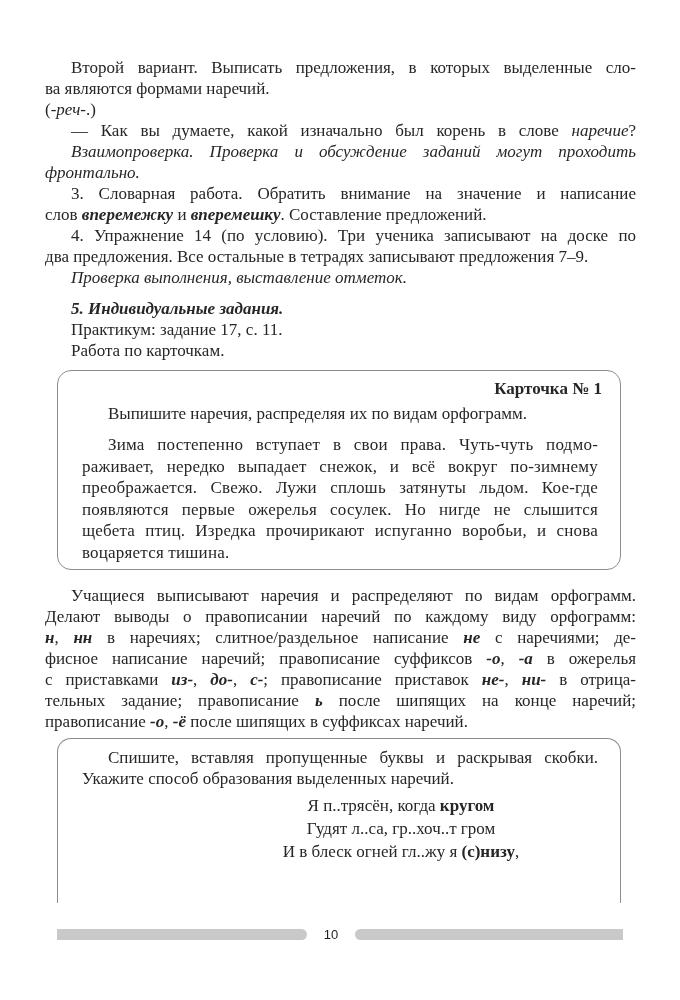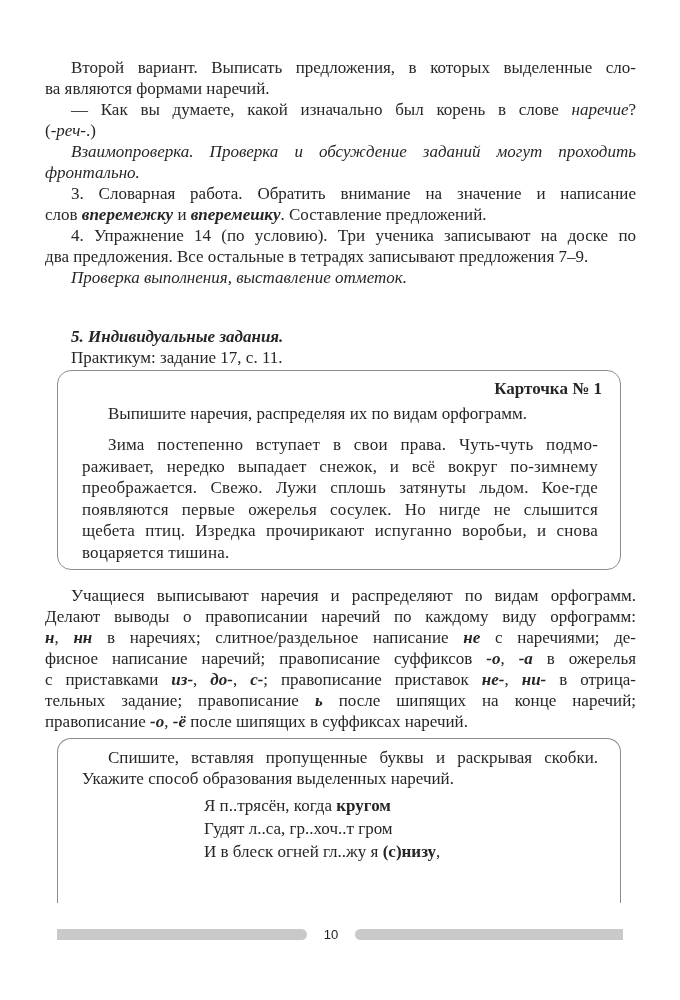--- a/index.html
+++ b/index.html
@@ -13,40 +13,40 @@
   .ln{text-align:left;}
   .ln.j{text-align:justify;text-align-last:justify;}
   .ln.ind{text-indent:26px;}
   .s-n{font-style:normal;font-weight:normal;}
   .s-i{font-style:italic;}
   .s-b{font-weight:bold;}
   .s-bi{font-weight:bold;font-style:italic;}
 
   .body-top{position:absolute;left:45px;top:57px;width:591px;}
   .heading-block{position:absolute;left:45px;top:298px;width:591px;}
-  .heading-block .para:first-child{margin-bottom:0;margin-top:28px;}
+  .heading-block .para:first-child{margin-bottom:0;}
 
   .card{
     position:absolute;left:57px;width:564px;
     border:1.5px solid #8d8d8d;border-radius:14px;
     box-sizing:border-box;background:#ffffff;
   }
   .card1{top:370px;height:200px;}
   .card2{top:738px;height:165px;border-bottom:none;border-radius:14px 14px 0 0;overflow:hidden;}
   .card-title{
     font-weight:bold;font-size:17px;line-height:21px;
     text-align:right;padding:7px 18px 0 0;
   }
   .card-body{padding:0 22px 0 24px;}
   .card1 .p-first{margin-top:4px;}
   .card1 .p-main{margin-top:10px;letter-spacing:0.2px;}
   .card1 .p-main .ln{line-height:21.5px;}
   .card2 .p-first{margin-top:8px;}
   .poem{margin:5px 0 0 122px;}
-  .poem .ln{line-height:23px;text-align:left;}
+  .poem .ln{line-height:23px;text-align:center;}
 
   .mid-block{position:absolute;left:45px;top:585px;width:591px;}
 
   .footer{position:absolute;left:0;top:920px;width:680px;height:30px;}
   .bar{position:absolute;top:9px;height:11px;background:#c9c9c9;}
   .bar-left{left:57px;width:250px;border-radius:0 6px 6px 0;}
   .bar-right{left:355px;width:268px;border-radius:6px 0 0 6px;}
   .page-num{
     position:absolute;left:307px;top:0;width:48px;height:30px;
     text-align:center;font-family:"Liberation Sans","DejaVu Sans",sans-serif;
@@ -57,22 +57,22 @@
 <body>
 
 <div class="page">
 
   <div class="body-top txt">
       <div class="para ">
         <div class="ln ind j"><span class="s-n">Второй вариант. Выписать предложения, в которых выделенные сло-</span></div>
         <div class="ln"><span class="s-n">ва являются формами наречий.</span></div>
       </div>
       <div class="para ">
+        <div class="ln"><span class="s-n">(</span><span class="s-i">-реч-</span><span class="s-n">.)</span></div>
         <div class="ln ind j"><span class="s-n">—  Как вы думаете, какой изначально был корень в слове </span><span class="s-i">наречие</span><span class="s-n">?</span></div>
-        <div class="ln"><span class="s-n">(</span><span class="s-i">-реч-</span><span class="s-n">.)</span></div>
       </div>
       <div class="para ">
         <div class="ln ind j"><span class="s-i">Взаимопроверка. Проверка и обсуждение заданий могут проходить</span></div>
         <div class="ln"><span class="s-i">фронтально.</span></div>
       </div>
       <div class="para ">
         <div class="ln ind j"><span class="s-n">3. Словарная работа. Обратить внимание на значение и написание</span></div>
         <div class="ln"><span class="s-n">слов </span><span class="s-bi">вперемежку</span><span class="s-n"> и </span><span class="s-bi">вперемешку</span><span class="s-n">. Составление предложений.</span></div>
       </div>
       <div class="para ">

